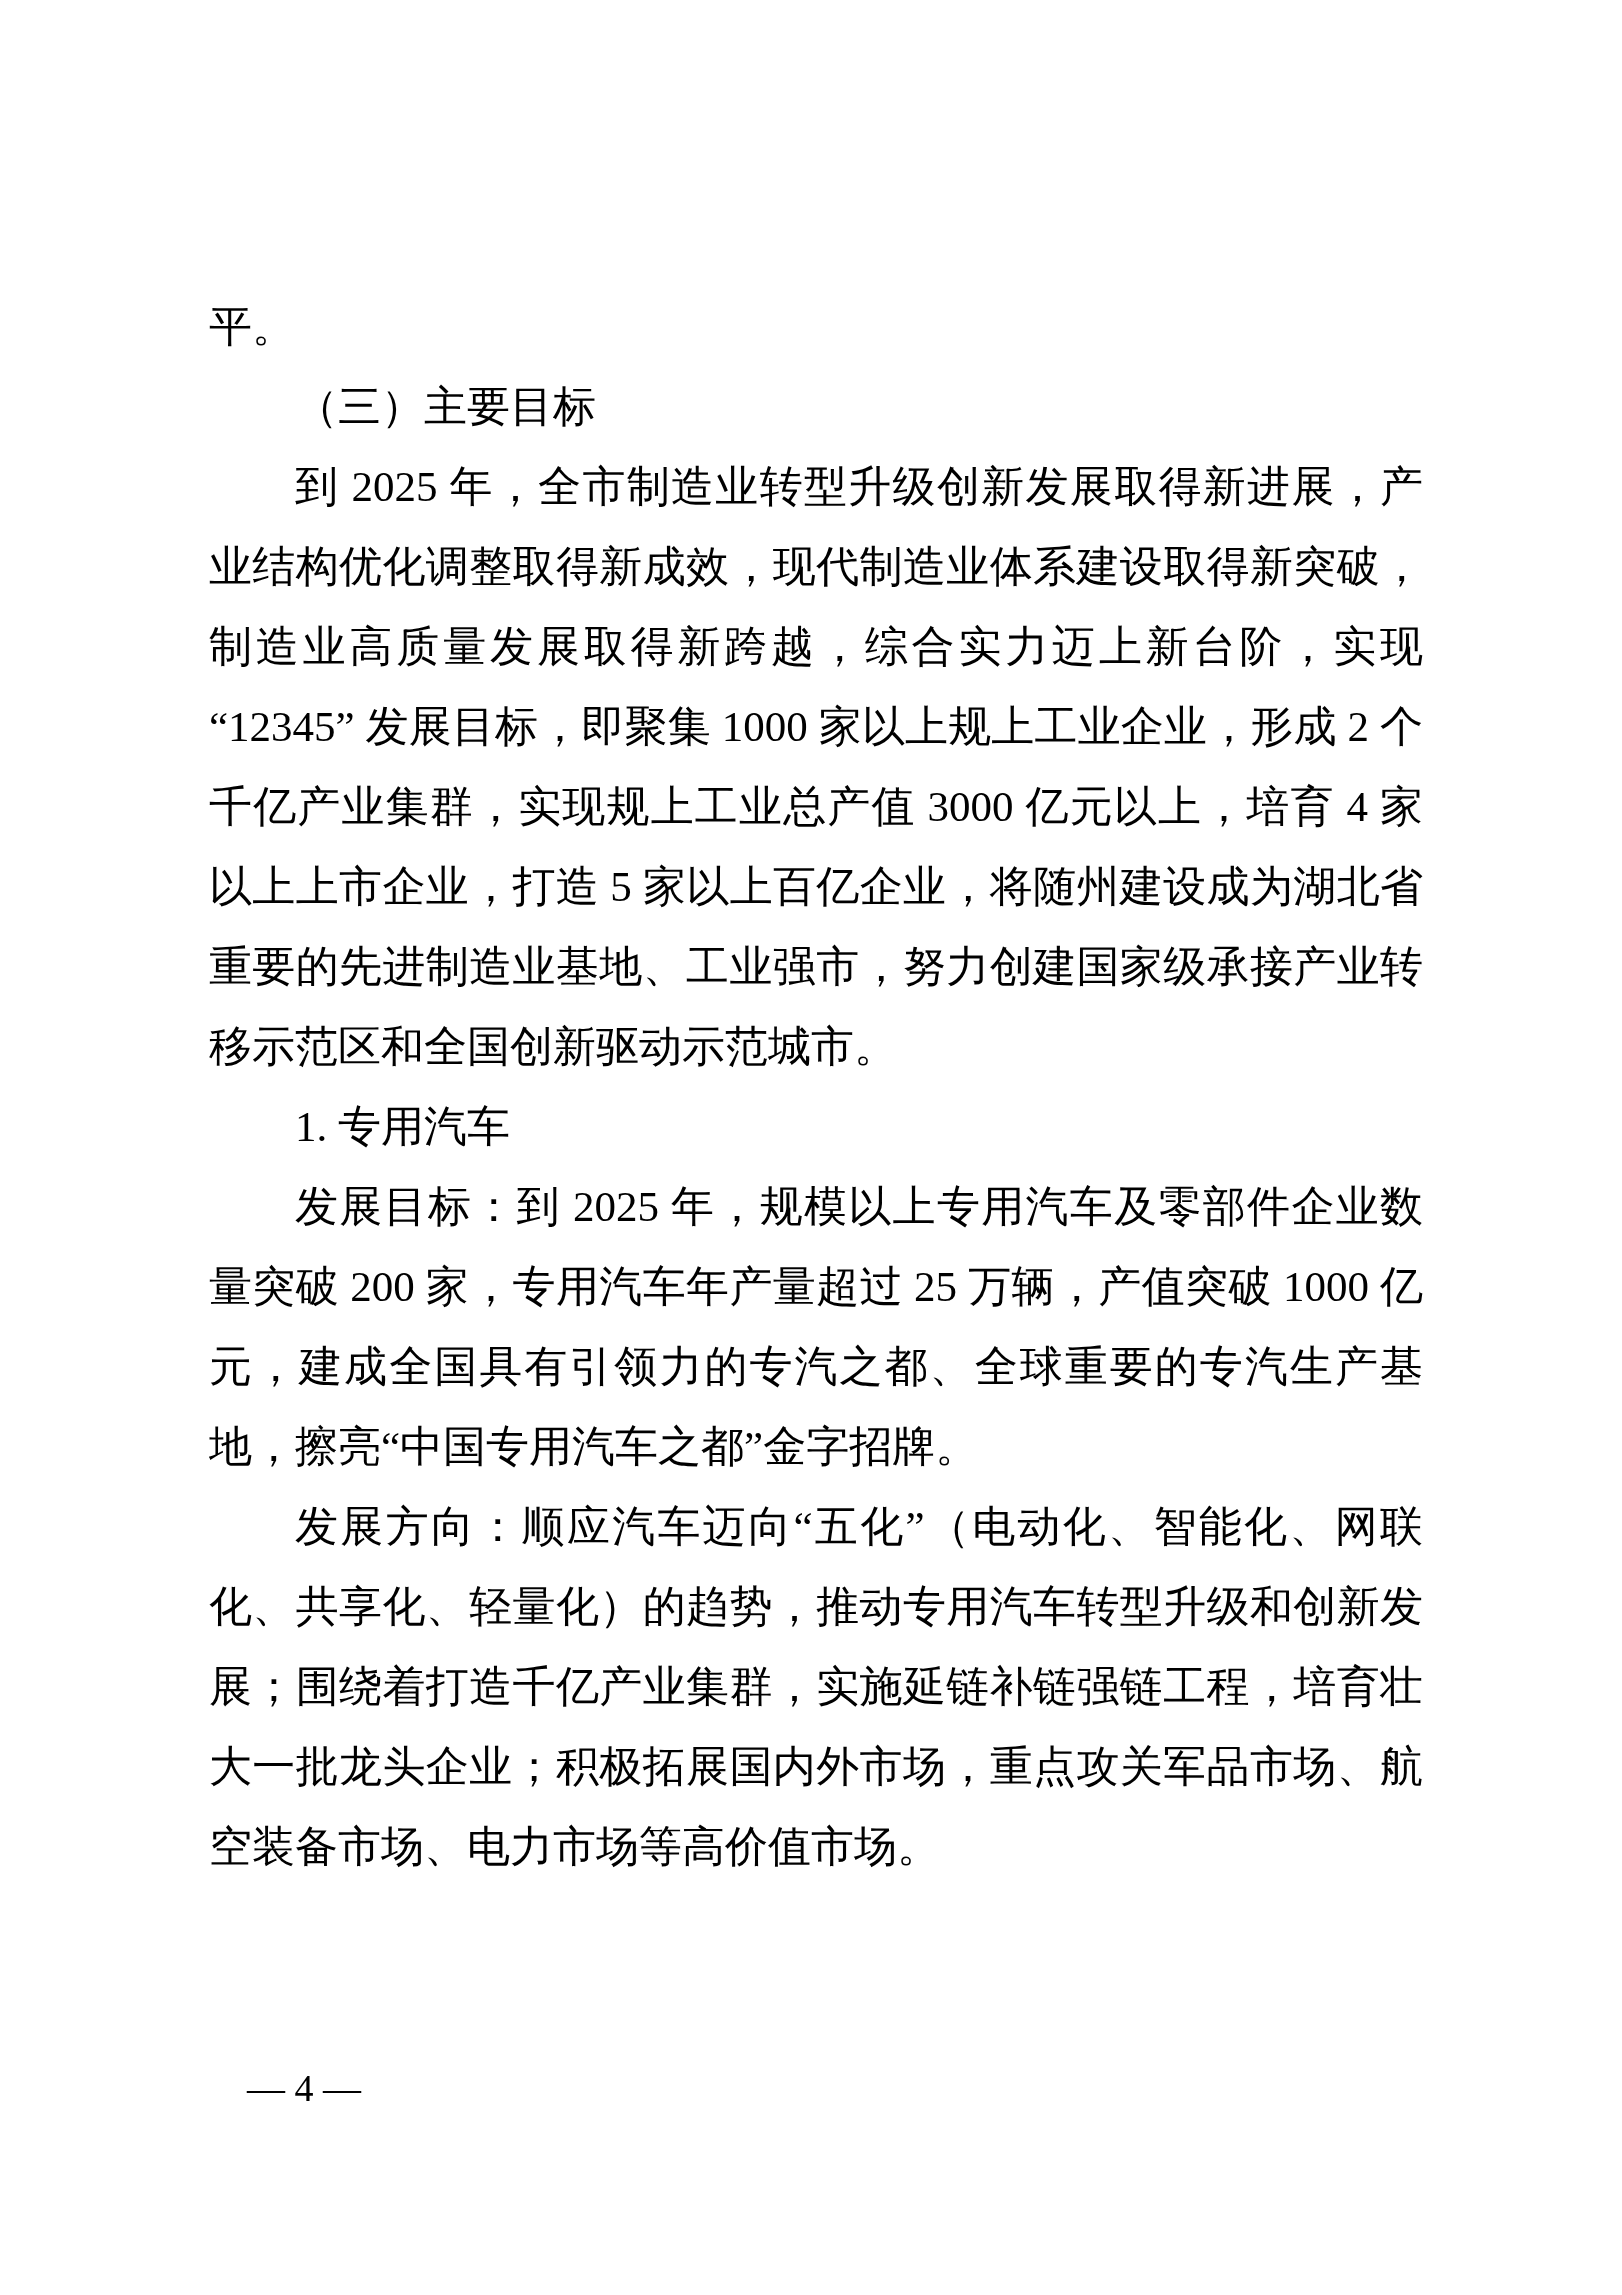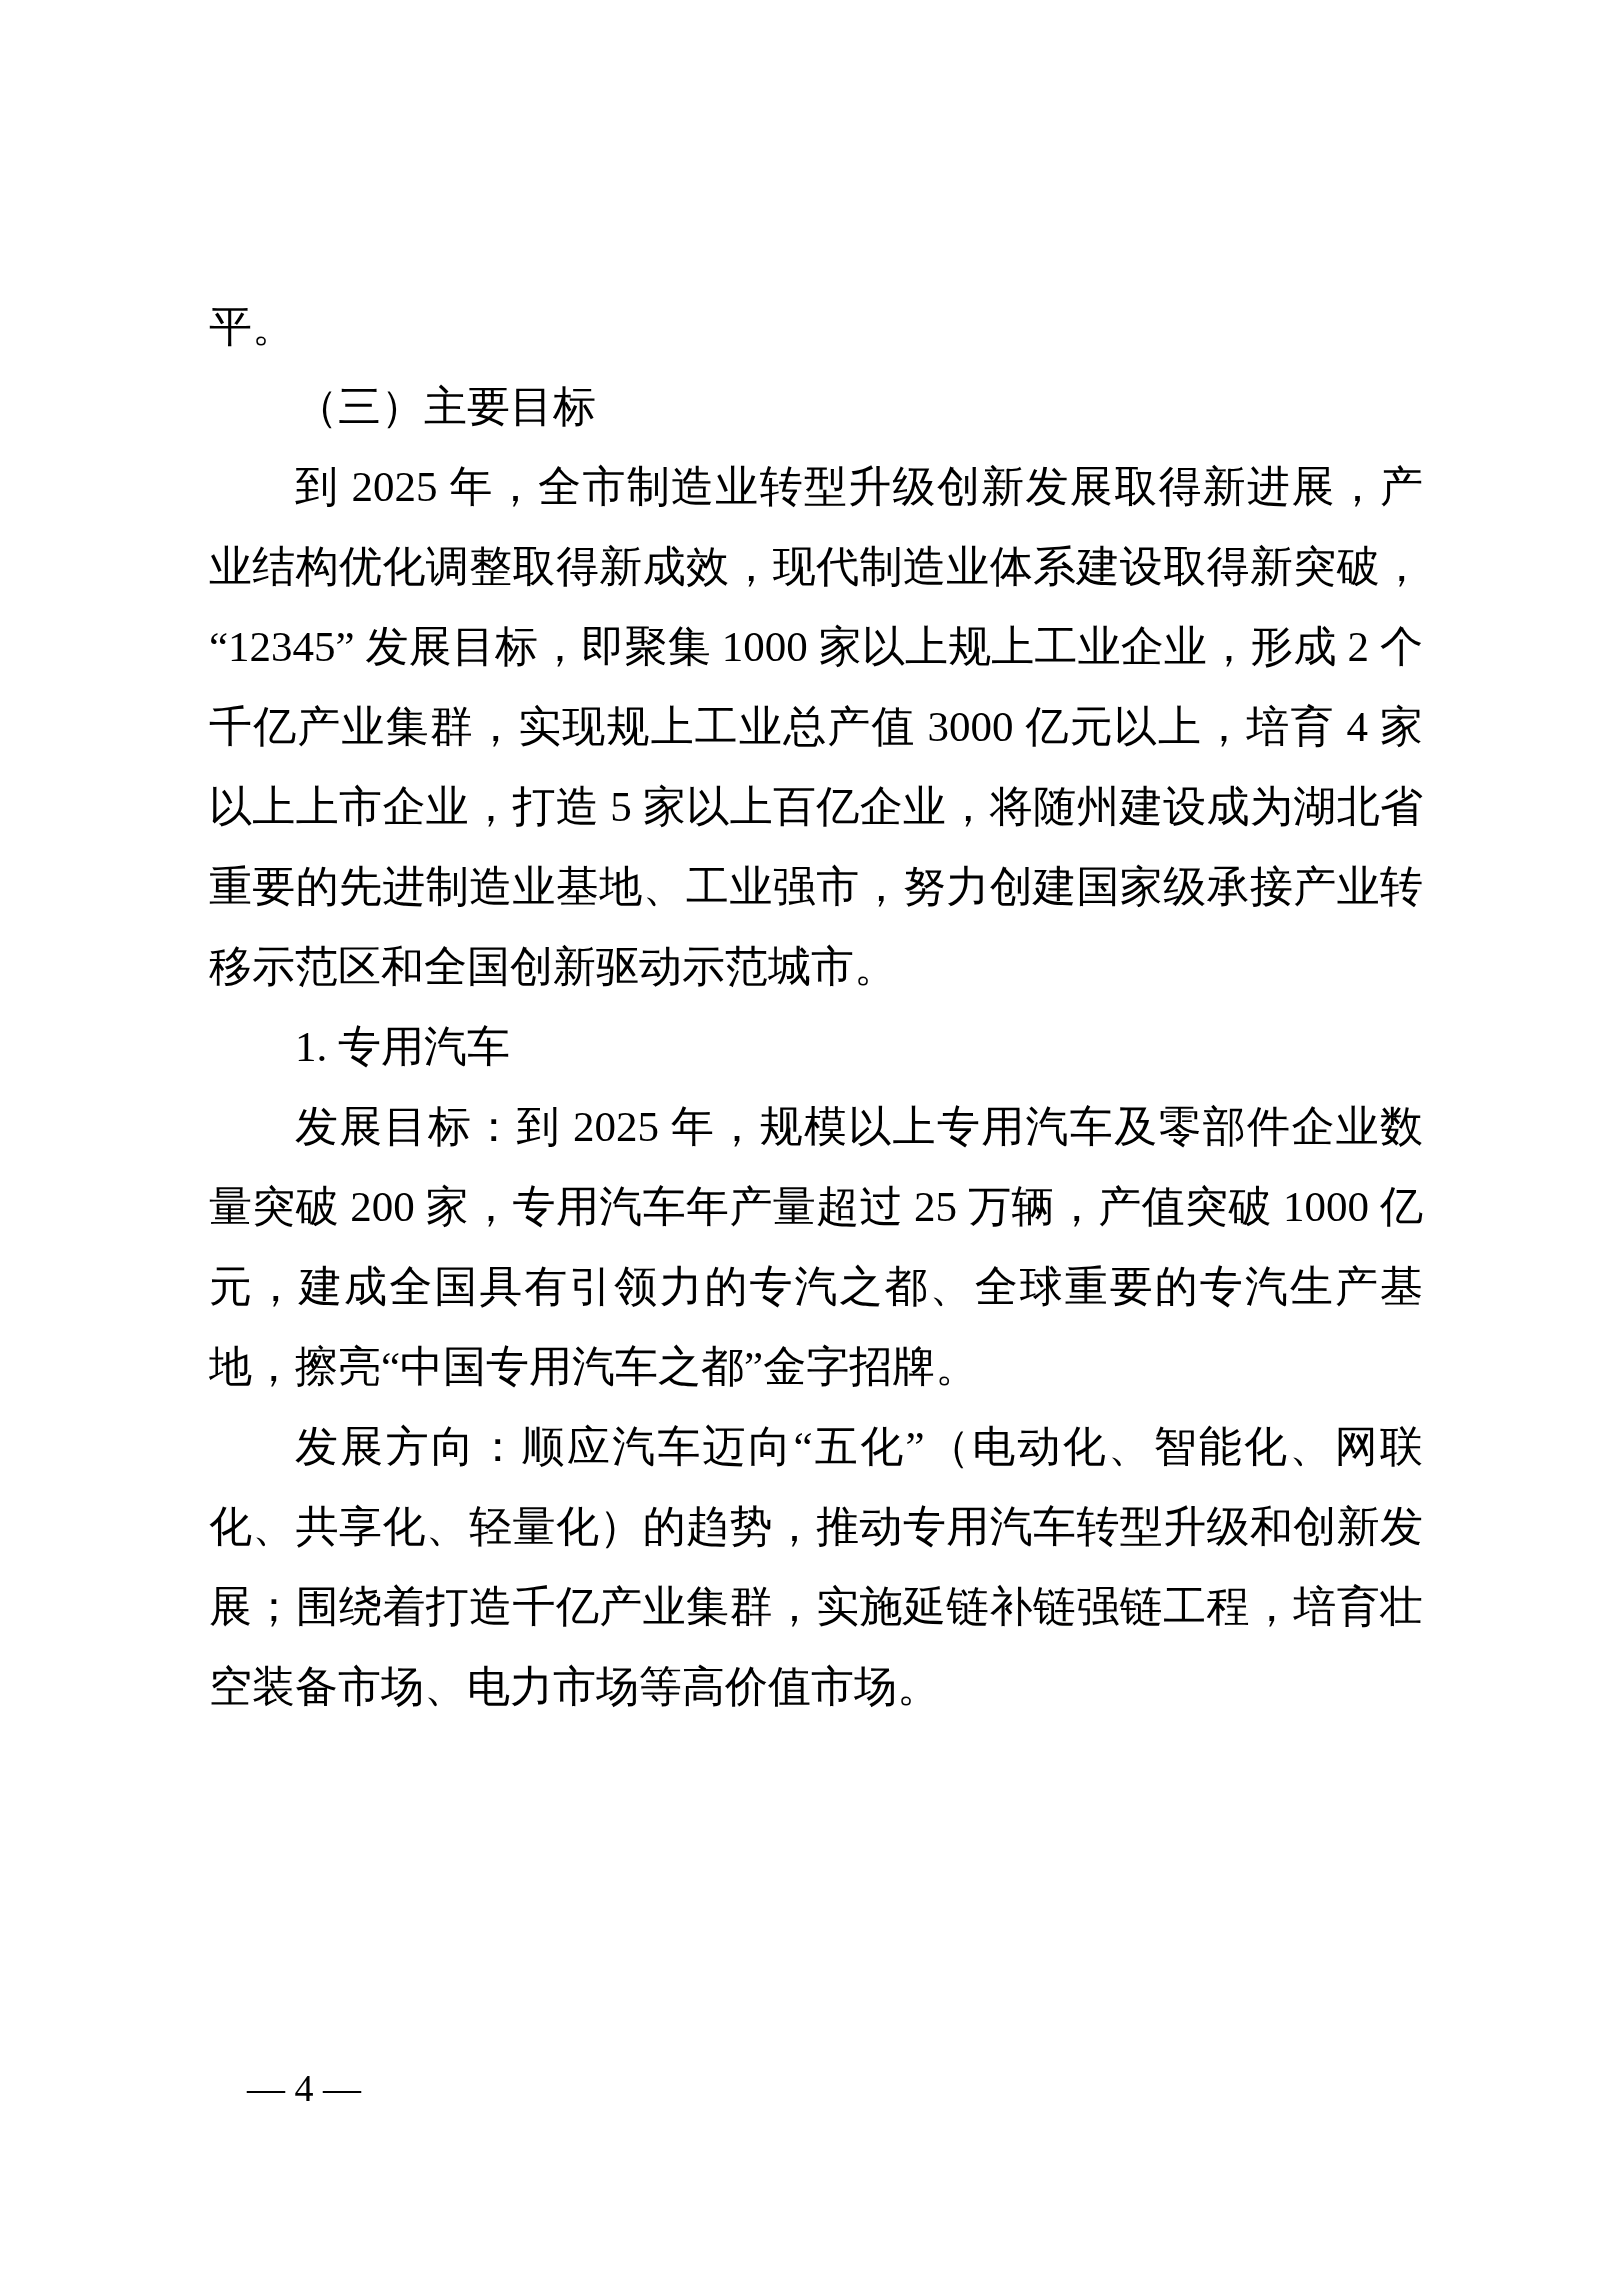--- a/index.html
+++ b/index.html
@@ -62,30 +62,32 @@
 </style>
 </head>
 <body>
 
 <div class="page">
   <div class="doc" id="doc-body">
       <div class="line">平。</div>
       <div class="line kai indent">（三）主要目标</div>
       <div class="line indent justify">到 2025 年，全市制造业转型升级创新发展取得新进展，产</div>
       <div class="line justify">业结构优化调整取得新成效，现代制造业体系建设取得新突破，</div>
+      <div class="line justify">制造业高质量发展取得新跨越，综合实力迈上新台阶，实现</div>
       <div class="line justify">“12345” 发展目标，即聚集 1000 家以上规上工业企业，形成 2 个</div>
       <div class="line justify">千亿产业集群，实现规上工业总产值 3000 亿元以上，培育 4 家</div>
       <div class="line justify">以上上市企业，打造 5 家以上百亿企业，将随州建设成为湖北省</div>
       <div class="line justify">重要的先进制造业基地、工业强市，努力创建国家级承接产业转</div>
       <div class="line">移示范区和全国创新驱动示范城市。</div>
       <div class="line kai indent">1. 专用汽车</div>
       <div class="line indent justify">发展目标：到 2025 年，规模以上专用汽车及零部件企业数</div>
       <div class="line justify">量突破 200 家，专用汽车年产量超过 25 万辆，产值突破 1000 亿</div>
       <div class="line justify">元，建成全国具有引领力的专汽之都、全球重要的专汽生产基</div>
       <div class="line">地，擦亮“中国专用汽车之都”金字招牌。</div>
       <div class="line indent justify">发展方向：顺应汽车迈向“五化”（电动化、智能化、网联</div>
       <div class="line justify">化、共享化、轻量化）的趋势，推动专用汽车转型升级和创新发</div>
       <div class="line justify">展；围绕着打造千亿产业集群，实施延链补链强链工程，培育壮</div>
+      <div class="line justify">大一批龙头企业；积极拓展国内外市场，重点攻关军品市场、航</div>
       <div class="line">空装备市场、电力市场等高价值市场。</div>
     </div>
   <div class="page-num">— 4 —</div>
 </div>
 
 
 </body></html>

